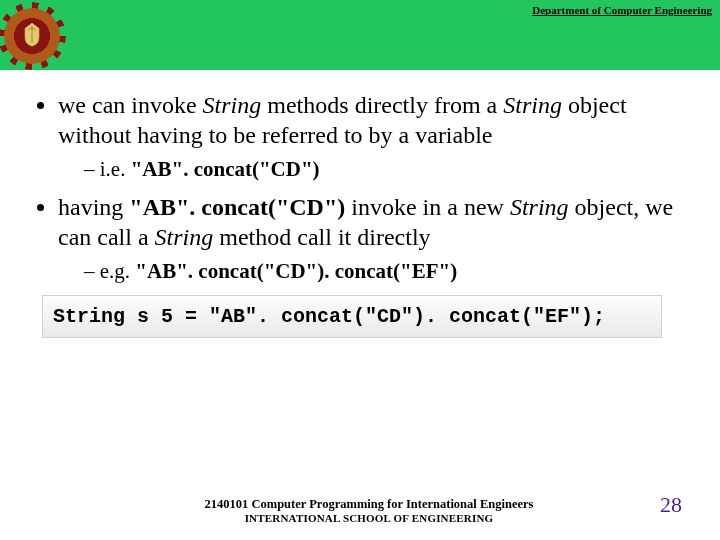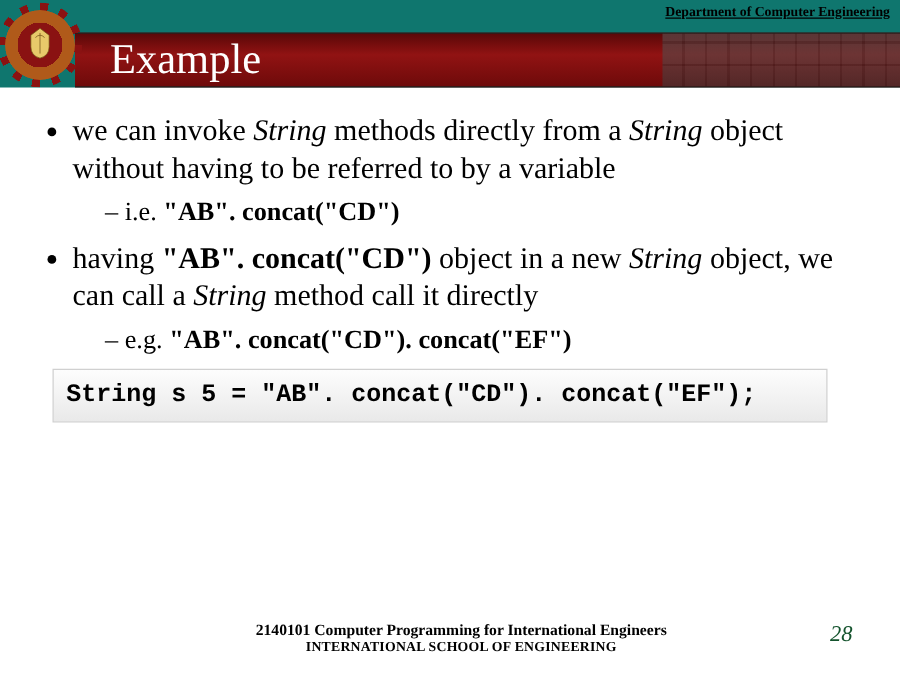--- a/index.html
+++ b/index.html
@@ -1,18 +1,18 @@
 <!DOCTYPE html>
 <html><head>
 <meta charset="utf-8">
 <style>
   * { margin: 0; padding: 0; box-sizing: border-box; }
   html, body { width: 720px; height: 540px; font-family: "Times New Roman", serif; background: #fff; overflow: hidden; }
   .slide { width: 720px; height: 540px; position: relative; display: flex; flex-direction: column; }
-  .header { height: 70px; position: relative; background: #0f766e; }
+  .header { height: 70px; position: relative; background: #22c55e; }
   .dept { position: absolute; top: 4px; right: 8px; font-size: 11px; font-weight: bold; text-decoration: underline; color: #000; }
   .banner { position: absolute; left: 0; right: 0; top: 18px; height: 52px; display: flex; align-items: center; }
   .logo-wrap { width: 64px; height: 64px; position: relative; margin-left: 4px; margin-top: -8px; z-index: 2; }
   .gear {
     width: 56px; height: 56px; border-radius: 50%;
     background: radial-gradient(circle at 50% 50%, #8a1212 0 18px, #b05a1a 18px 28px, transparent 28px);
     position: relative;
   }
   .gear::before {
     content: ""; position: absolute; inset: -6px; border-radius: 50%;
@@ -56,55 +56,52 @@
     margin: 6px 14px 0 14px; padding: 8px 10px;
     background: linear-gradient(#fdfdfd, #e9e9e9);
     border: 1px solid #d0d0d0;
     font-family: "Courier New", monospace; font-size: 20px; font-weight: bold;
     white-space: nowrap;
   }
   .footer { position: absolute; bottom: 14px; left: 18px; right: 0; text-align: center; font-size: 12px; font-weight: bold; line-height: 1.25; }
   .footer .l1 { font-size: 12.5px; }
   .footer .l2 { font-size: 11px; font-variant: small-caps; letter-spacing: 0.2px; }
   .footer .l3 { font-size: 11px; font-variant: small-caps; letter-spacing: 0.2px; }
-  .pagenum { position: absolute; bottom: 22px; right: 38px; font-size: 18px; color: #14532d; font-style: italic; }
+  .pagenum { position: absolute; bottom: 22px; right: 38px; font-size: 22px; color: #4c1d95; }
 </style>
 </head>
 <body>
 <div class="slide">
 
 <div class="header">
   <div class="dept">Department of Computer Engineering</div>
   <div class="banner">
     <div class="logo-wrap">
       <div class="gear">
         <div class="gear-inner">
           <svg viewBox="0 0 24 30">
                 <path d="M12 2 L4 8 L4 18 Q4 26 12 28 Q20 26 20 18 L20 8 Z" fill="#e8c96a" stroke="#6b4a12" stroke-width="0.6"></path>
                 <path d="M12 6 L12 24 M8 10 Q12 6 16 10" stroke="#6b4a12" stroke-width="0.6" fill="none"></path>
               </svg>
         </div>
       </div>
     </div>
-    <div class="title-bar">
-      <span class="title-text">Example</span>
-    </div>
   </div>
 </div>
 
 <div class="content">
   <ul class="top">
     <li>
       <span>we can invoke </span><span class="italic">String</span><span> methods directly from a </span><span class="italic">String</span><span> object without having to be referred to by a variable</span>
       <ul class="sub">
         <li><span>i.e. </span><span class="bold">"AB". concat("CD")</span></li>
       </ul>
     </li>
     <li>
-      <span>having </span><span class="bold">"AB". concat("CD")</span><span> object in a new </span><span class="italic">String</span><span> object, we can call a </span><span class="italic">String</span><span> method call it directly</span>
+      <span>having </span><span class="bold">"AB". concat("CD")</span><span> invoke in a new </span><span class="italic">String</span><span> object, we can call a </span><span class="italic">String</span><span> method call it directly</span>
       <ul class="sub">
         <li><span>e.g. </span><span class="bold">"AB". concat("CD"). concat("EF")</span></li>
       </ul>
     </li>
   </ul>
   <div class="codebox">String s 5 = "AB". concat("CD"). concat("EF");</div>
 </div>
 
 <div class="footer">
   <div class="l1">2140101 Computer Programming for International Engineers</div>

